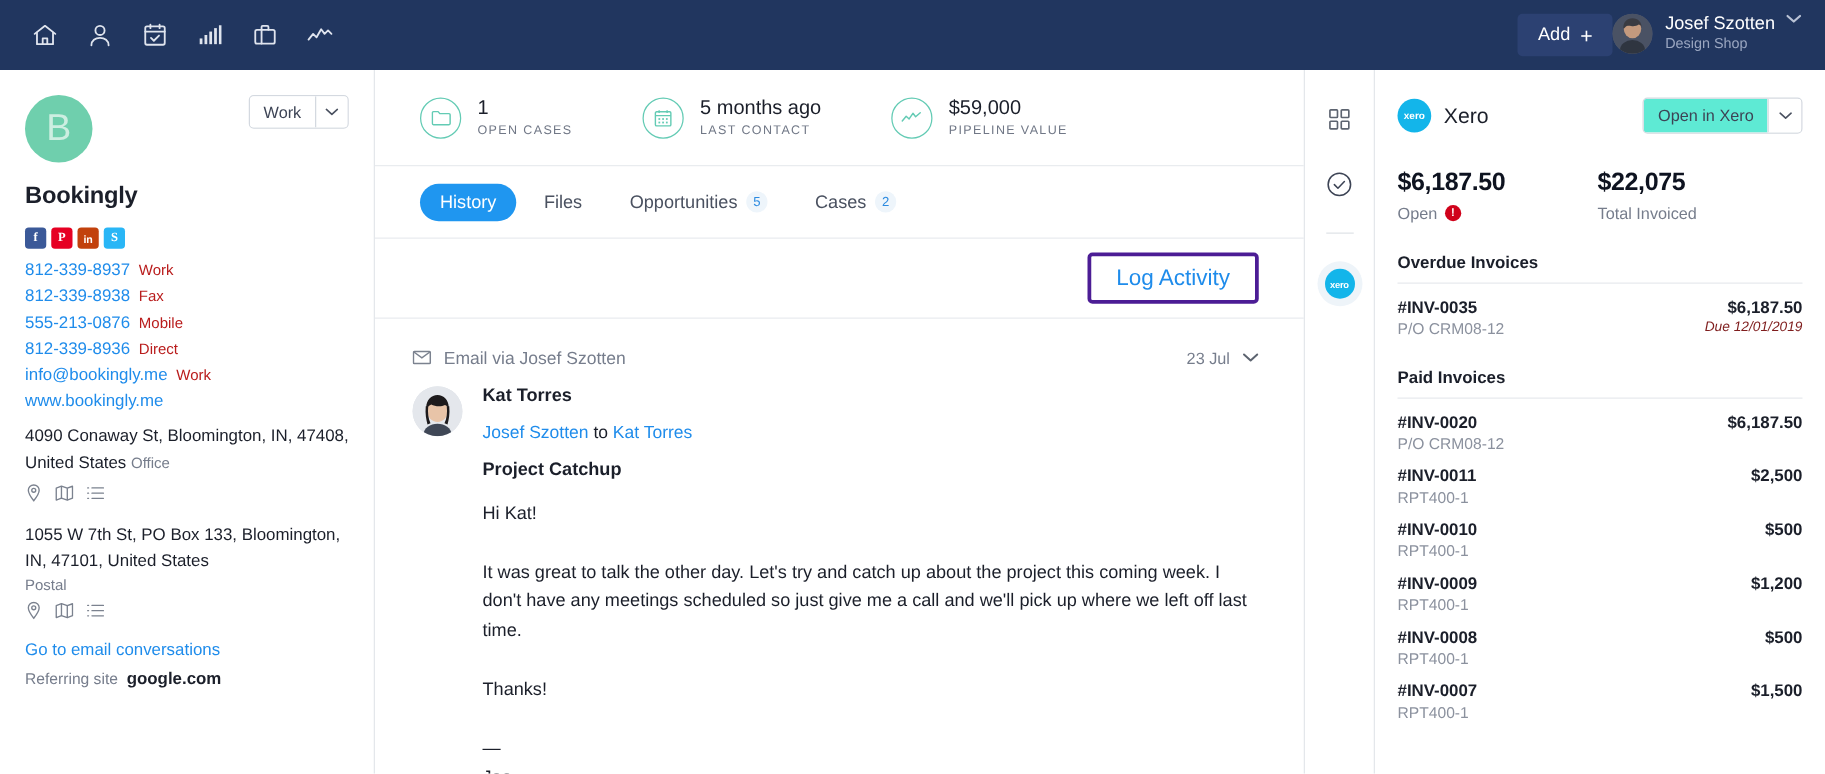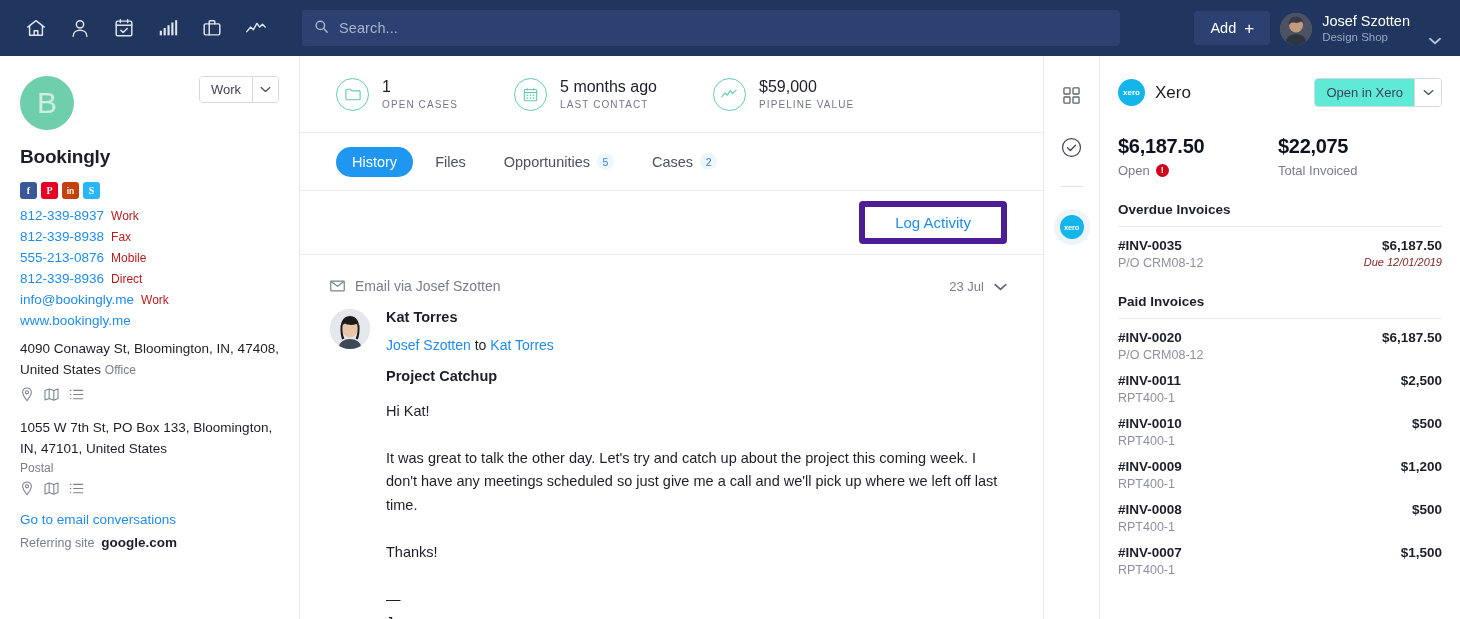--- a/index.html
+++ b/index.html
@@ -31,21 +31,21 @@
     width: 818px; height: 36px;
     background: #2c4172;
     border-radius: 4px;
     display: flex; align-items: center;
     padding: 0 12px; gap: 10px;
     cursor: text;
   }
   .search-box .stext {
     color: #a9b4cb; font-size: 14.5px; letter-spacing: .1px;
   }
-  .topbar-right { margin-left: auto; display: flex; align-items: flex-end; gap: 10px; }
+  .topbar-right { margin-left: auto; display: flex; align-items: flex-start; gap: 0; }
   .add-btn {
     background: #2c4172; color: #ffffff;
     height: 34px; padding: 0 16px;
     border-radius: 4px; border: none;
     display: flex; align-items: center; gap: 8px;
     font-size: 14.5px; font-family: inherit; cursor: pointer;
   }
   .add-btn .plus { font-size: 17px; line-height: 1; font-weight: 400; }
   .user-block { display: flex; align-items: center; gap: 10px; cursor: pointer; }
   .user-avatar {
@@ -152,23 +152,23 @@
     font-size: 10.5px; padding: 0 4px;
   }
 
   .log-row {
     height: 64px; min-height: 64px;
     border-bottom: 1px solid #e9ecef;
     display: flex; align-items: center; justify-content: flex-end;
     padding: 0 36px;
   }
   .log-btn {
-    border: 6px solid #4c1d95; background: #fff;
-    color: #1f8ceb; font-size: 15px; font-family: inherit;
-    padding: 7px 30px; border-radius: 4px; cursor: pointer;
+    border: 3px solid #4c1d95; background: #fff;
+    color: #1f8ceb; font-size: 18px; font-family: inherit;
+    padding: 7px 20px; border-radius: 4px; cursor: pointer;
   }
 
   .feed { flex: 1; overflow: hidden; padding: 22px 36px 0 30px; }
   .feed-hdr { display: flex; align-items: center; }
   .feed-hdr .env { margin-right: 10px; display: flex; }
   .feed-via { color: #767d8c; font-size: 14px; }
   .feed-right { margin-left: auto; display: flex; align-items: center; gap: 10px; }
   .feed-date { color: #767d8c; font-size: 13px; }
   .msg { display: flex; gap: 16px; margin-top: 14px; }
   .msg-avatar {
@@ -288,31 +288,20 @@
             <path d="M9 7.5v12"></path>
           </svg>
       </div>
       <div class="nav-icon">
         <svg width="24" height="22" viewBox="0 0 26 24" fill="none" stroke="#dfe4ee" stroke-width="1.6" stroke-linecap="round" stroke-linejoin="round">
             <path d="M3 16l4-5 3 3 4-7 3 4 3-3 3 3"></path>
           </svg>
       </div>
     </div>
 
-    <div class="search-wrap">
-      <div class="search-box">
-        <span>
-          <svg width="15" height="15" viewBox="0 0 20 20" fill="none" stroke="#a9b4cb" stroke-width="1.9" stroke-linecap="round">
-              <circle cx="8.5" cy="8.5" r="5.6"></circle>
-              <path d="M12.8 12.8L17.5 17.5"></path>
-            </svg>
-        </span>
-        <span class="stext">Search...</span>
-      </div>
-    </div>
 
     <div class="topbar-right">
       <button class="add-btn">
         <span>Add</span>
         <span class="plus">+</span>
       </button>
       <div class="user-block">
         <div class="user-avatar">
           <svg width="32" height="32" viewBox="0 0 32 32">
             <rect width="32" height="32" fill="#4a5264"></rect>

